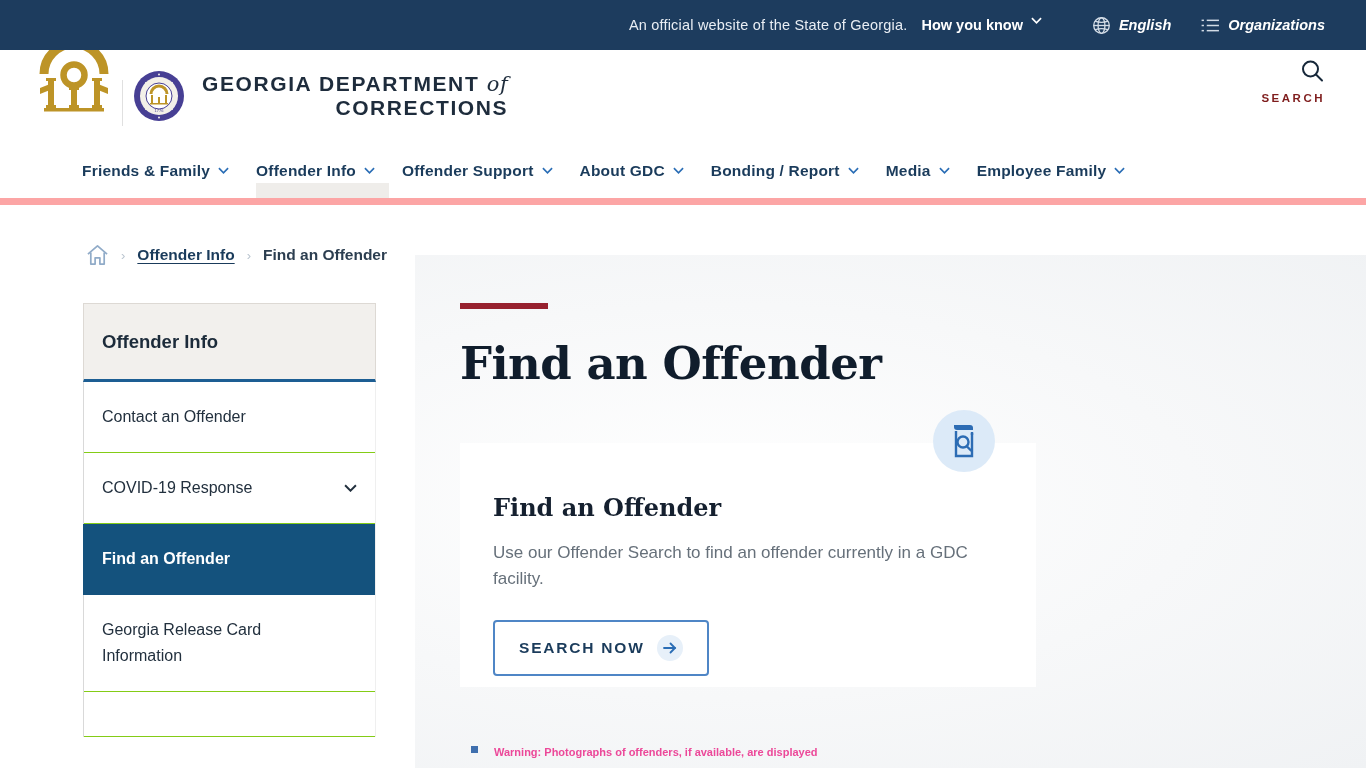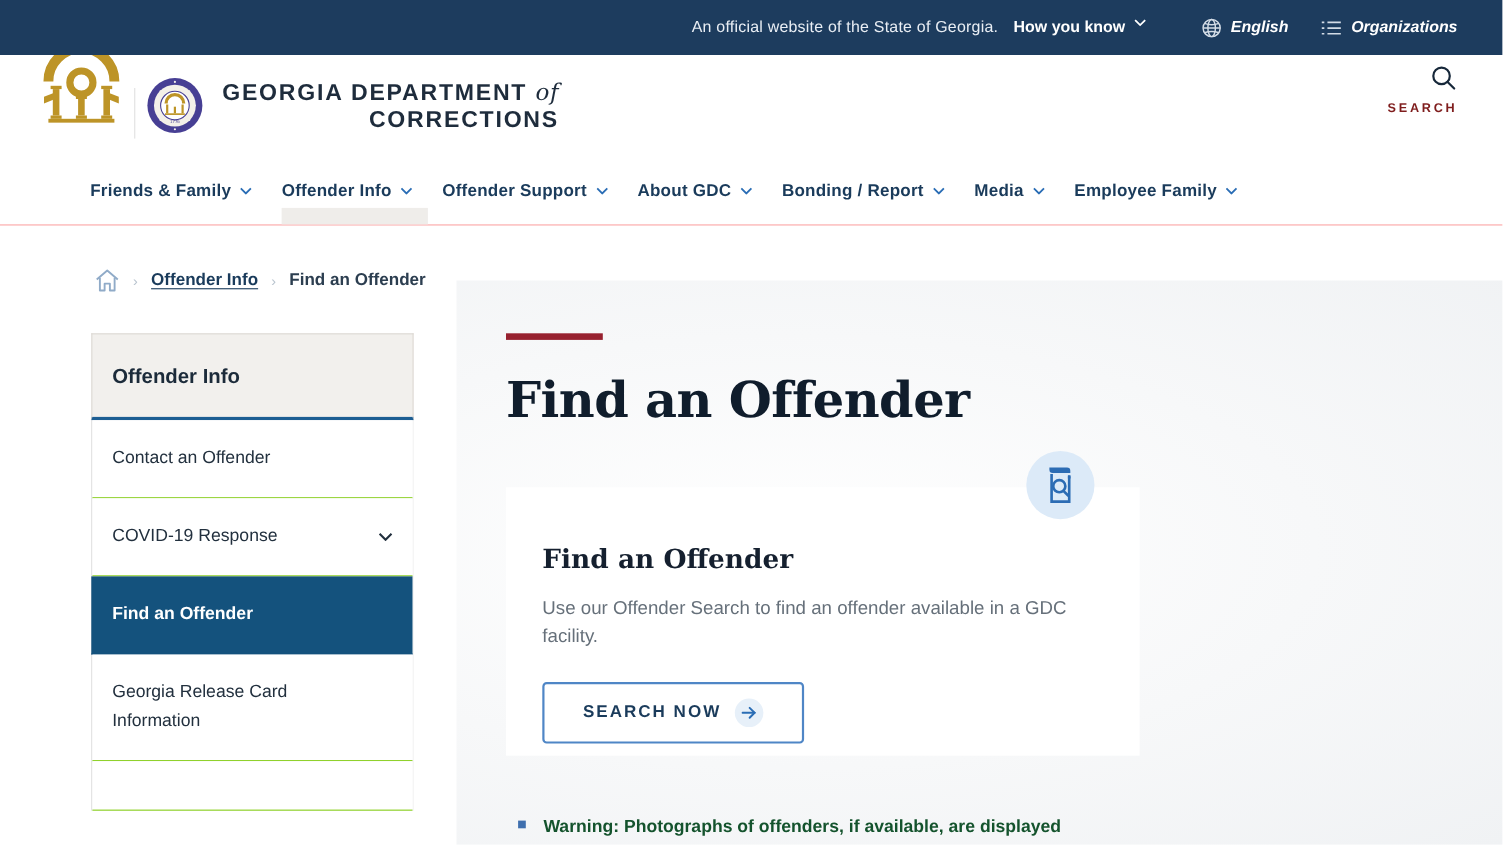--- a/index.html
+++ b/index.html
@@ -21,21 +21,21 @@
   .seal { position:absolute; left:133px; top:20px; width:52px; height:52px; z-index:6; }
   .logo-divider { position:absolute; left:122px; top:30px; width:1px; height:46px; background:#e0e0e0; }
   .site-title { position:absolute; left:202px; top:22px; line-height:24px; font-size:21px; font-weight:bold;
                 letter-spacing:1.6px; color:#1e2c3c; z-index:6;text-align:right; }
   .site-title .of { font-family:"DejaVu Serif", serif; font-style:italic; font-weight:normal; text-transform:none; letter-spacing:.5px; }
   .hdr-search { position:absolute; right:41px; top:8px; text-align:right; cursor:pointer; color:#7f1d1d; z-index:6; }
   .hdr-search .lbl { font-size:11.5px; letter-spacing:2.5px; font-weight:600; margin-top:4px; }
 
   
   .navbar { position:absolute; left:0; top:143px; width:1366px; height:62px; background:#ffffff;
-            border-bottom:1px solid #fca5a5; display:flex; align-items:stretch; padding-left:82px; z-index:4; }
+            border-bottom:7px solid #fca5a5; display:flex; align-items:stretch; padding-left:82px; z-index:4; }
   .nav-item { display:flex; align-items:center; gap:8px; margin-right:27px; font-size:15.5px; font-weight:600;
               color:#1a3b5b; letter-spacing:.2px; cursor:pointer; position:relative; white-space:nowrap; }
   .nav-item.active::after { content:""; position:absolute; left:0; right:-14px; bottom:0; height:15px; background:#efedea; }
 
   .chev { width:11px; height:7px; flex:0 0 auto; }
 
   
   .breadcrumb { position:absolute; left:86px; top:244px; display:flex; align-items:center; gap:12px; font-size:15.5px; z-index:3; }
   .crumb-sep { color:#b9c4cf; font-size:13px; }
   .crumb-link { color:#1a3b5b; font-weight:600; text-decoration:underline; text-underline-offset:3px; cursor:pointer; }
@@ -61,27 +61,27 @@
                 color:#101d2c; letter-spacing:-0.5px; }
 
   .card-wrap { position:absolute; left:460px; top:410px; width:606px; z-index:2; }
   .card { position:absolute; left:0; top:33px; width:576px; height:244px; background:#ffffff; }
   .card-icon-circle { position:absolute; left:473px; top:0; width:62px; height:62px; border-radius:50%;
                       background:#dceaf8; display:flex; align-items:center; justify-content:center; z-index:3; }
   .card-inner { padding:50px 40px 0 33px; }
   .card-title { font-family:"DejaVu Serif", serif; font-size:24px; font-weight:bold; color:#15202f; }
   .card-desc { margin-top:18px; font-size:17px; line-height:26px; color:#66707a; max-width:490px; }
   .card-btn { margin-top:28px; display:inline-flex; align-items:center; gap:12px; background:#ffffff;
-              border:2px solid #4f86c6; border-radius:4px; padding:13px 35px; cursor:pointer;
+              border:2px solid #4f86c6; border-radius:4px; padding:13px 24px; cursor:pointer;
               font-size:15.5px; font-weight:600; letter-spacing:1.8px; color:#1a3b5b; }
   .btn-arrow { width:26px; height:26px; border-radius:50%; background:#e7f0f9; display:flex; align-items:center; justify-content:center; }
 
   .warning-row { position:absolute; left:471px; top:740px; display:flex; align-items:flex-start; gap:16px; z-index:2; width:620px; }
   .warn-bullet { width:7px; height:7px; background:#3f6fae; margin-top:6px; flex:0 0 auto; }
-  .warn-text { font-size:16px; font-weight:bold; color:#14532d; line-height:24px; }
+  .warn-text { font-size:11px; font-weight:bold; color:#ec4899; line-height:24px; }
 </style>
 </head>
 <body>
 
 <div class="topbar">
   <span class="official">An official website of the State of Georgia.</span>
   <span class="hyk">
     <span>How you know</span>
     <svg class="chev" viewBox="0 0 12 7">
         <polyline points="1,1 6,6 11,1" fill="none" stroke="#ffffff" stroke-width="1.8"></polyline>
@@ -283,21 +283,21 @@
 
 <main class="main">
   <div class="red-rule"></div>
   <h1 class="page-title">Find an Offender</h1>
 </main>
 
 <div class="card-wrap">
   <div class="card">
     <div class="card-inner">
       <h2 class="card-title">Find an Offender</h2>
-      <p class="card-desc">Use our Offender Search to find an offender available in a GDC facility.</p>
+      <p class="card-desc">Use our Offender Search to find an offender currently in a GDC facility.</p>
       <button class="card-btn">
         <span>SEARCH NOW</span>
         <span class="btn-arrow">
           <svg width="14" height="12" viewBox="0 0 14 12">
               <g fill="none" stroke="#2a6db5" stroke-width="1.8" stroke-linecap="round">
                 <line x1="1" y1="6" x2="12" y2="6"></line>
                 <polyline points="7.5,1.5 12,6 7.5,10.5"></polyline>
               </g>
             </svg>
         </span>

